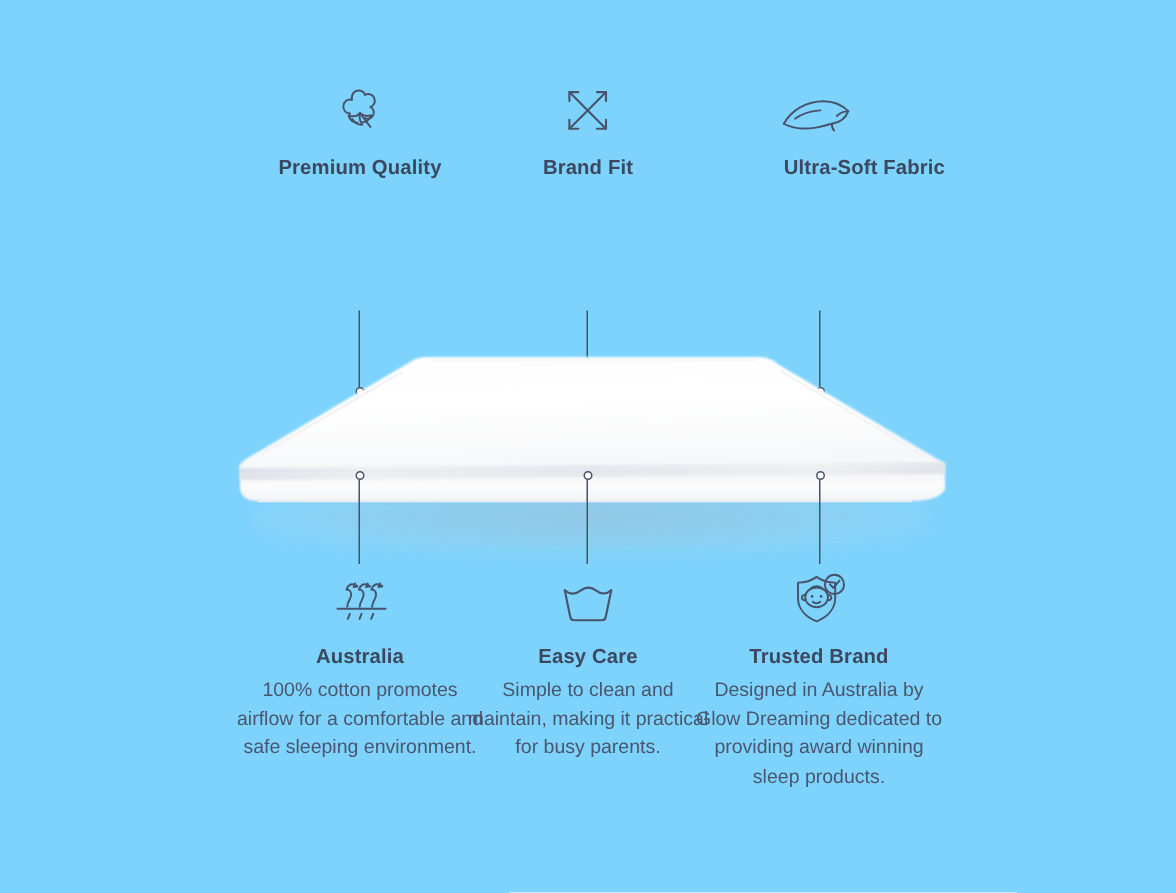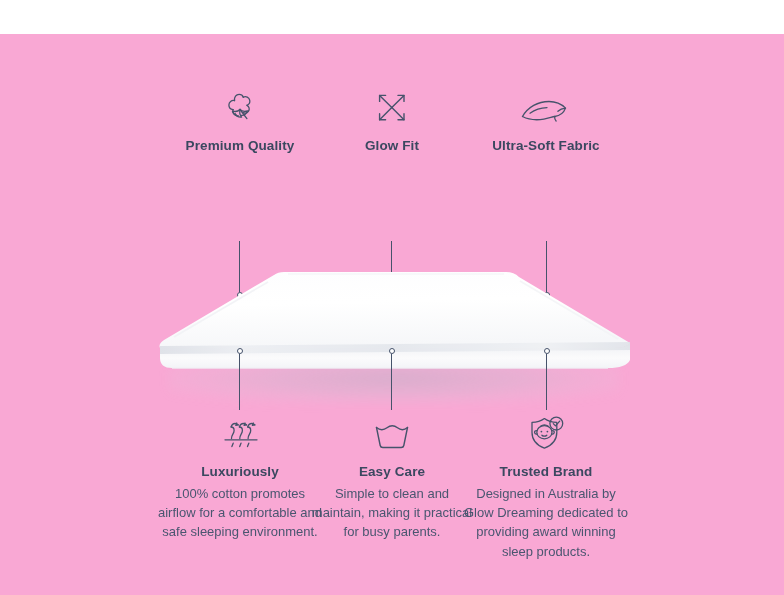--- a/index.html
+++ b/index.html
@@ -12,22 +12,21 @@
     height: 595px;
     position: relative;
     overflow: hidden;
     font-family: "Liberation Sans", sans-serif;
     color: #3f4c63;
   }
 
   #infographic {
     position: absolute;
     inset: 0;
-    background: #f9a8d4;
-    margin-top: 34px;
+    background: #7dd3fc;
   }
 
   
   .mattress-stage {
     position: absolute;
     left: 130px;
     top: 228px;
     width: 524px;
     height: 160px;
   }
@@ -101,21 +100,21 @@
   .feature .desc {
     font-size: 13px;
     line-height: 1.47;
     color: #4a5670;
   }
   .feature.bottom .icon { align-items: flex-end; margin-bottom: 11px; }
 
   
   #feat-premium   { left: 156px;  top: 50px; }
   #feat-snug      { left: 308px;  top: 50px; }
-  #feat-ultrasoft { left: 462px;  top: 50px; }
+  #feat-ultrasoft { left: 462px;  top: 50px; text-align: right; }
   
   #feat-breathable { left: 156px; top: 374px; }
   #feat-easycare   { left: 308px; top: 374px; }
   #feat-trusted    { left: 462px; top: 374px; }
 
   
   #conn-1 { left: 233px; top: 207px; }
   #conn-2 { left: 385px; top: 207px; }
   #conn-3 { left: 540px; top: 207px; }
   #conn-4 { left: 233px; top: 314px; }
@@ -150,21 +149,21 @@
         <path d="M20.8 19.6 8.6 7.4"></path>
         <path d="M8.6 13.4V7.4h6"></path>
         <path d="M20.8 19.6 33 7.4"></path>
         <path d="M27 7.4h6v6"></path>
         <path d="M20.8 19.6 8.6 31.8"></path>
         <path d="M8.6 25.8v6h6"></path>
         <path d="M20.8 19.6 33 31.8"></path>
         <path d="M27 31.8h6v-6"></path>
       </svg>
     </div>
-    <div class="title">Glow Fit</div>
+    <div class="title">Brand Fit</div>
   </div>
 
   <div class="feature" id="feat-ultrasoft">
     <div class="icon">
       <svg width="56" height="34" viewBox="0 0 56 34" fill="none" stroke="#46536b" stroke-width="1.3" stroke-linecap="round" stroke-linejoin="round">
         <path d="M4.5 22.5C10 13 20 7.5 31 7.5c7 0 12.5 2.6 16.5 6.6-3.2 0.2-5.8 1.4-7.6 3.2"></path>
         <path d="M47.5 14.1c-1.6 4.4-5.6 7.6-10.8 8.4"></path>
         <path d="M4.5 22.5c5.6 2.9 13.5 3.9 21.4 2.6 4.1-0.7 7.9-2 10.8-2.6"></path>
         <path d="M36.7 22.9c-0.2 1.6 0.4 3.1 1.4 4.1"></path>
         <path d="M12 19.2c4.6-3.3 10.6-5.4 17-5.6"></path>
@@ -253,21 +252,21 @@
         <path d="M28.5 10.9l-2.4 0.5 0.9-2.4"></path>
         <path d="M30.1 24.5c0-4 2.6-4.6 2.6-8.1 0-2-1.3-3.4-3-3.4"></path>
         <path d="M29.7 13c0.6-2.1 2.2-3.5 4-3.5 1.3 0 2.4 0.5 3.1 1.4"></path>
         <path d="M36.8 10.9l-2.4 0.5 0.9-2.4"></path>
         <path d="M7 25.8h32"></path>
         <path d="M15.2 29.2l-1.3 3.4"></path>
         <path d="M23 29.2l-1.3 3.4"></path>
         <path d="M30.8 29.2l-1.3 3.4"></path>
       </svg>
     </div>
-    <div class="title">Luxuriously</div>
+    <div class="title">Australia</div>
     <div class="desc">100% cotton promotes airflow for a comfortable and safe sleeping environment.</div>
   </div>
 
   <div class="feature bottom" id="feat-trusted">
     <div class="icon">
       <svg width="48" height="40" viewBox="0 0 48 40" fill="none" stroke="#46536b" stroke-width="1.3" stroke-linecap="round" stroke-linejoin="round">
 
         <path d="M10 10.4 C14.6 10.4 19.2 9 22.4 6.6 C25.6 9 30.2 10.4 34.8 10.4 L34.8 20.5
                  C34.8 28 29.6 33.4 22.4 36.2 C15.2 33.4 10 28 10 20.5 Z"></path>
 

